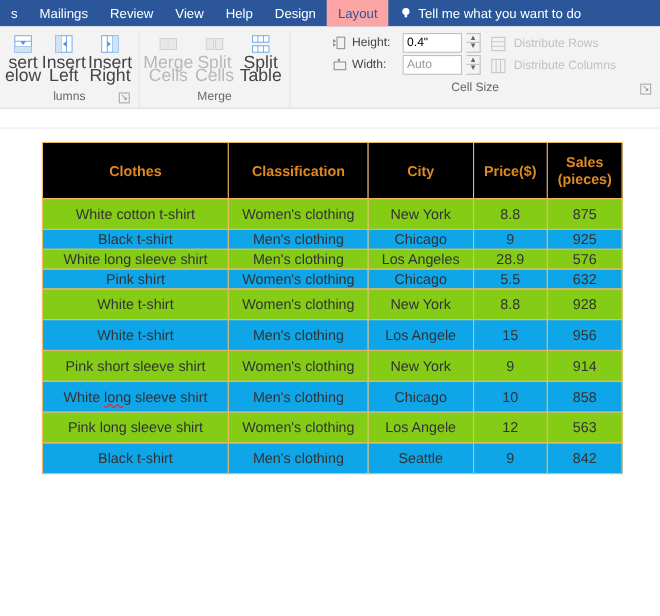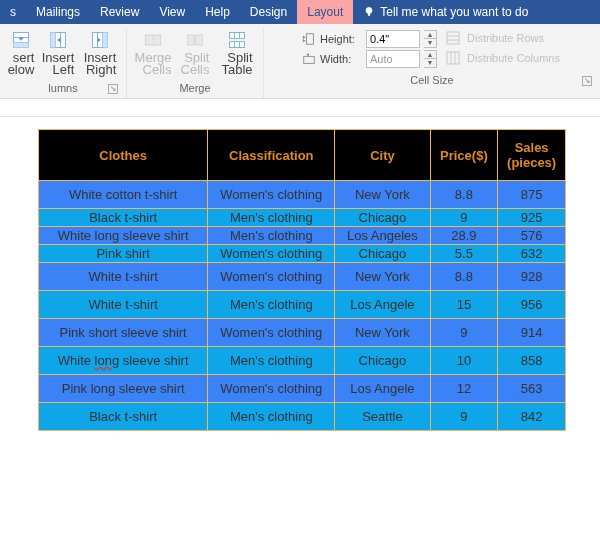--- a/index.html
+++ b/index.html
@@ -15,21 +15,21 @@
   
   .ribbon { background: #f3f3f3; border-bottom: 1px solid #dcdcdc; padding: 4px 0 0 0; display: flex; }
   .group { display: flex; flex-direction: column; align-items: center; padding: 0 6px; border-right: 1px solid #e3e3e3; }
   .group:last-child { border-right: none; }
   .group-body { display: flex; align-items: flex-start; gap: 2px; padding-bottom: 2px; }
   .group-label { font-size: 11px; color: #666; padding: 2px 0 4px; width: 100%; text-align: center; position: relative; }
   .group-label .launcher { position: absolute; right: 2px; bottom: 4px; width: 10px; height: 10px; border: 1px solid #aaa; font-size: 8px; line-height: 8px; color: #888; text-align: center; }
 
   .big-btn { display: flex; flex-direction: column; align-items: center; justify-content: flex-start; width: 40px; padding: 2px 2px; cursor: pointer; }
   .big-btn .ic { width: 20px; height: 20px; margin-bottom: 2px; }
-  .big-btn .lbl { font-size: 13px; text-align: right; line-height: 12px; color: #444; white-space: pre-line; }
+  .big-btn .lbl { font-size: 16px; text-align: center; line-height: 12px; color: #444; white-space: pre-line; }
   .big-btn.disabled .lbl { color: #b8b8b8; }
   .big-btn.disabled .ic svg * { stroke: #cfcfcf !important; fill: #e8e8e8 !important; }
   .drop { font-size: 8px; color: #666; margin-top: -1px; }
 
   .cellsize { display: flex; flex-direction: column; gap: 2px; padding: 2px 2px; }
   .row { display: flex; align-items: center; gap: 4px; }
   .row .ic-s { width: 14px; height: 14px; }
   .row .lab { font-size: 11px; color: #444; width: 42px; }
   .row input { font-size: 11px; border: 1px solid #c0c0c0; height: 18px; padding: 0 3px; width: 54px; }
   .spin { display: flex; flex-direction: column; border: 1px solid #c0c0c0; border-left: none; height: 18px; }
@@ -42,21 +42,21 @@
 
   
   .ruler { height: 18px; background: #fff; border-bottom: 1px solid #e6e6e6; }
 
   
   .doc { background: #fff; padding: 12px 34px 0 38px; overflow: auto; height: calc(560px - 24px - 92px - 18px); }
   table.data { border-collapse: collapse; width: 100%; font-size: 13px; }
   table.data th { border: 1px solid #f0b85e; background: #000000; color: #e08a1e; font-weight: bold; padding: 10px 6px; text-align: center; vertical-align: middle; }
   table.data td { border: 1px solid #f0b85e; padding: 6px 6px; text-align: center; color: #333; }
   table.data tbody tr.band td { background: #0ea5e9; }
-  table.data tbody tr.nrm td { background: #3b82f6; }
+  table.data tbody tr.nrm td { background: #84cc16; }
   table.data tbody tr.short td { padding: 1px 6px; }
   .underline { text-decoration: underline; text-decoration-color: #d33; text-decoration-style: wavy; }
 </style>
 </head>
 <body>
 
 <div class="tabs">
   <div class="tab">s</div>
   <div class="tab">Mailings</div>
   <div class="tab">Review</div>
@@ -160,21 +160,21 @@
         </span>
         <span class="lbl">Split
 Table</span>
       </div>
     </div>
     <div class="group-label">Merge</div>
   </div>
 
 
   <div class="group" style="flex:1">
-    <div class="group-body" style="align-items:flex-start">
+    <div class="group-body" style="align-items:flex-end">
       <div class="cellsize">
         <div class="row">
           <span class="ic-s">
             <svg viewBox="0 0 16 16">
                 <rect x="5" y="2" width="8" height="12" fill="none" stroke="#888"></rect>
                 <polygon points="3,5 1,8 5,8" fill="#888" transform="rotate(90 3 6)"></polygon>
                 <polygon points="3,11 1,8 5,8" fill="#888" transform="rotate(-90 3 10)"></polygon>
               </svg>
           </span>
           <span class="lab">Height:</span>

